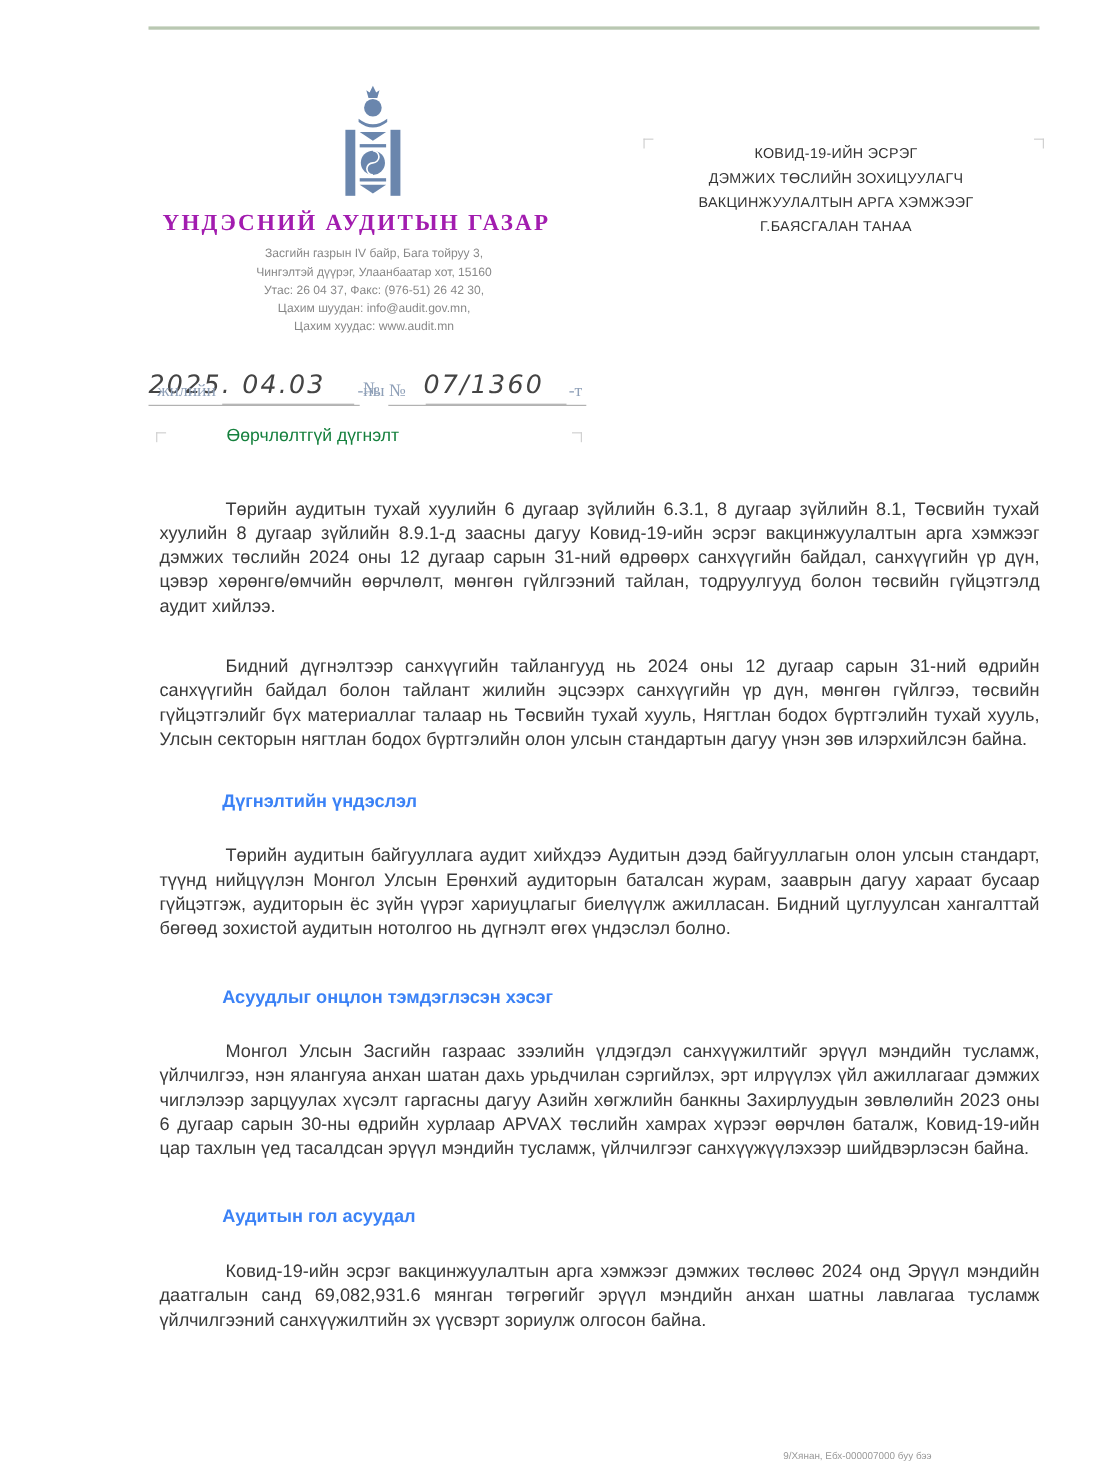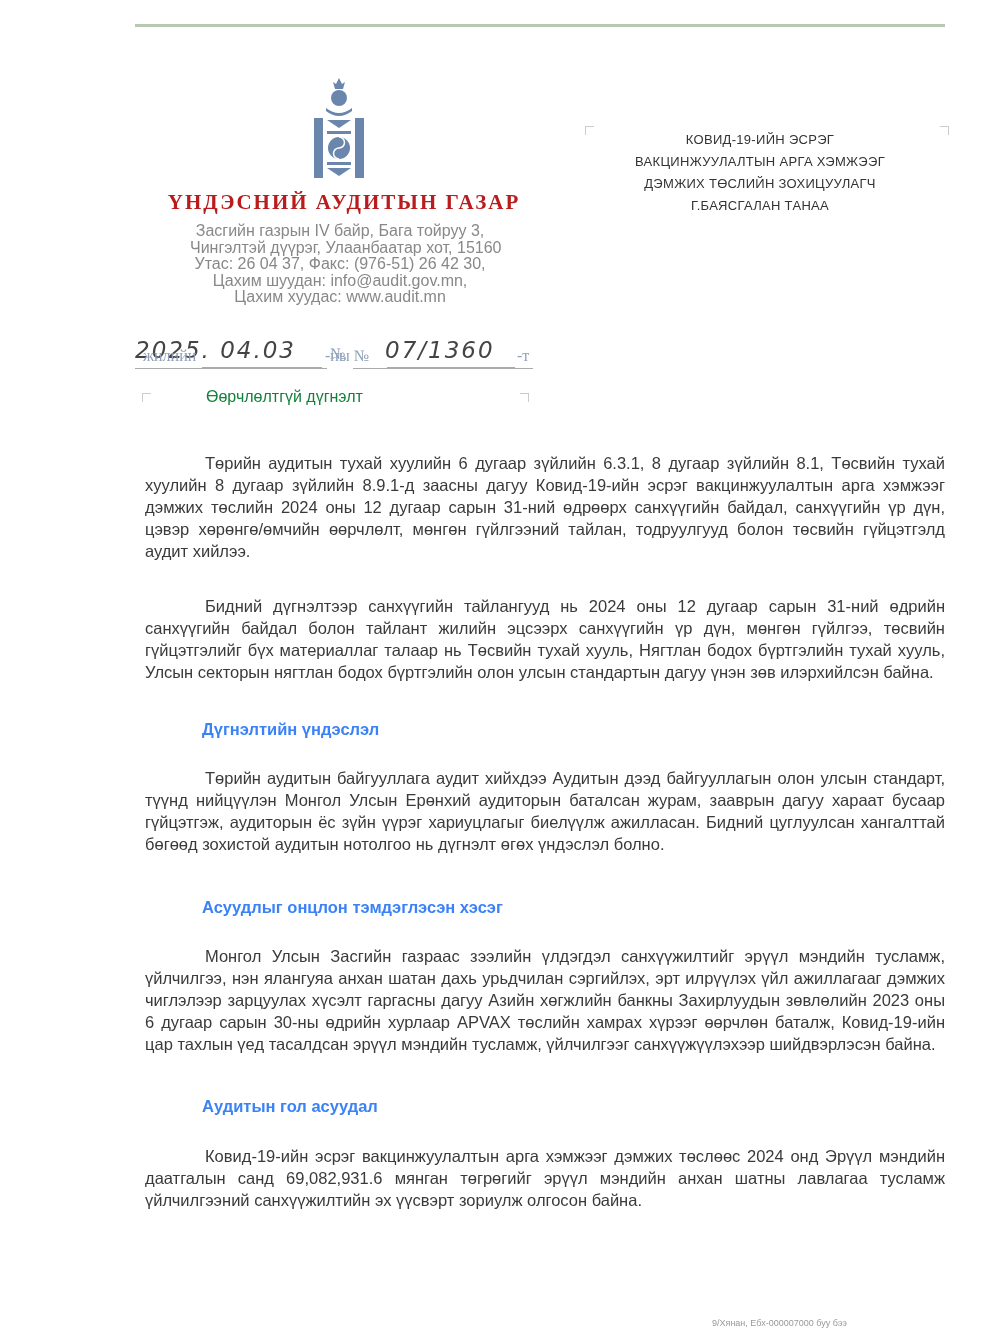--- a/index.html
+++ b/index.html
@@ -1,24 +1,24 @@
 <!DOCTYPE html>
 <html><head>
 <meta charset="utf-8">
 <style>
   html, body { margin:0; padding:0; background:#ffffff; }
   body { width:1000px; height:1328px; position:relative; overflow:hidden;
          font-family:"Liberation Sans", sans-serif; color:#333; }
   .topline { position:absolute; left:135px; top:24px; width:810px; height:3px; background:#b9c8b2; }
   .emblem { position:absolute; left:312px; top:76px; width:54px; height:104px; }
-  .org-name { position:absolute; left:164px; top:190px; width:360px; text-align:center;
+  .org-name { position:absolute; left:144px; top:190px; width:360px; text-align:center;
               font-family:"Liberation Serif", serif; font-weight:bold; font-size:21px;
-              letter-spacing:2px; color:#b91c1c; }
+              letter-spacing:2px; color:#a21caf; }
   .org-info { position:absolute; left:190px; top:223px; width:300px; text-align:center;
-              font-size:16px; line-height:16.5px; color:#888; }
+              font-size:11px; line-height:16.5px; color:#888; }
   .org-info div { white-space:nowrap; }
   .recipient { position:absolute; left:570px; top:129px; width:380px; text-align:center;
                font-size:13px; line-height:22px; color:#333; letter-spacing:0.3px; }
   .corner { position:absolute; width:8px; height:8px; border-color:#ccc; border-style:solid; border-width:0; }
   .c-tl { border-top-width:1px; border-left-width:1px; }
   .c-tr { border-top-width:1px; border-right-width:1px; }
   .date-row { position:absolute; left:135px; top:312px; width:400px; height:32px;margin-top:25px; }
   .hand { position:absolute; font-family:"DejaVu Sans", sans-serif; font-size:23px; color:#444;
           letter-spacing:2px; font-style:italic; }
   .uline { position:absolute; height:1px; background:#aaa; }
@@ -58,22 +58,22 @@
   <div>Чингэлтэй дүүрэг, Улаанбаатар хот, 15160</div>
   <div>Утас: 26 04 37, Факс: (976-51) 26 42 30,</div>
   <div>Цахим шуудан: info@audit.gov.mn,</div>
   <div>Цахим хуудас: www.audit.mn</div>
 </div>
 
 <div class="corner c-tl" style="left:585px;top:126px;"></div>
 <div class="corner c-tr" style="left:940px;top:126px;"></div>
 <div class="recipient">
   <div>КОВИД-19-ИЙН ЭСРЭГ</div>
+  <div>ДЭМЖИХ ТӨСЛИЙН ЗОХИЦУУЛАГЧ</div>
   <div>ВАКЦИНЖУУЛАЛТЫН АРГА ХЭМЖЭЭГ</div>
-  <div>ДЭМЖИХ ТӨСЛИЙН ЗОХИЦУУЛАГЧ</div>
   <div>Г.БАЯСГАЛАН ТАНАА</div>
 </div>
 
 <div class="date-row">
   <span class="hand" style="left:0;top:0;">2025. 04.03</span>
   <div class="uline" style="left:0;top:31px;width:192px;"></div>
   <span class="lbl" style="left:195px;top:8px;">№</span>
   <span class="hand" style="left:250px;top:0;">07/1360</span>
   <div class="uline" style="left:218px;top:31px;width:180px;"></div>
 </div>

